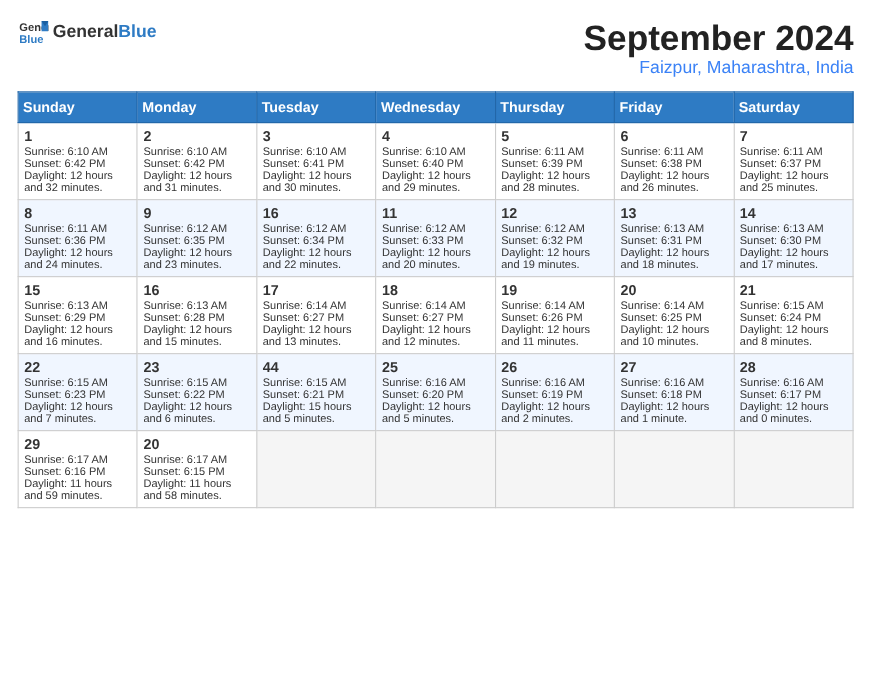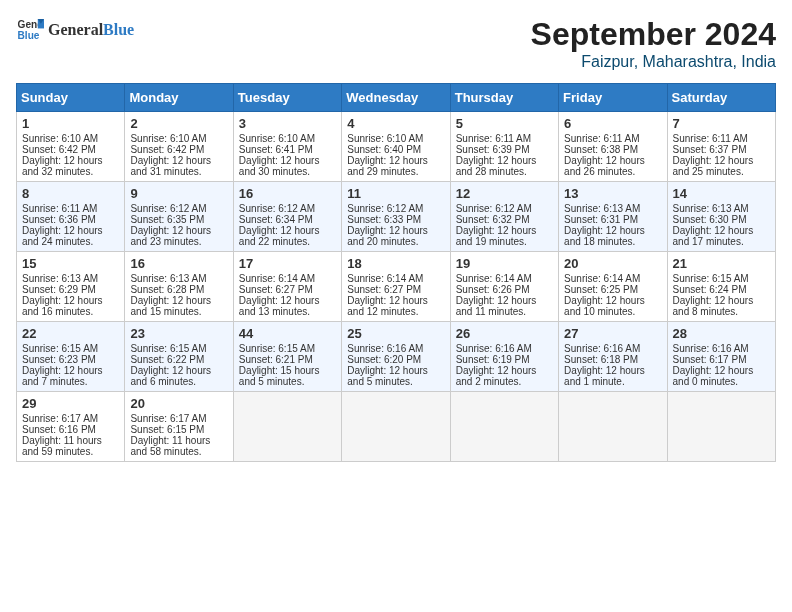--- a/index.html
+++ b/index.html
@@ -28,21 +28,21 @@
     .title-area {
       text-align: right;
     }
     .month-title {
       font-size: 32px;
       font-weight: bold;
       color: #222;
     }
     .location-title {
       font-size: 16px;
-      color: #0c4a6e;
+      color: #3b82f6;
     }
     table {
       width: 100%;
       border-collapse: collapse;
       border-radius: 21px;
     }
     th {
       background: #2e7bc4;
       color: #fff;
       font-size: 13px;
@@ -79,21 +79,21 @@
 
 <div class="header-area">
   <div class="logo">
     <svg class="logo-icon" viewBox="0 0 36 36">
       <text x="2" y="16" font-size="13" font-weight="bold" fill="#333">General</text>
       <text x="2" y="30" font-size="13" font-weight="bold" fill="#2e7bc4">Blue</text>
       <polygon points="28,4 36,4 36,16 28,16" fill="#2e7bc4"></polygon>
       <polygon points="28,4 36,4 32,10" fill="#1a5fa0"></polygon>
     </svg>
     <div>
-      <div style="font-size:16px; font-weight:bold; line-height:1.1;font-family:Liberation Serif, serif;">
+      <div style="font-size:16px; font-weight:bold; line-height:1.1;">
         <span style="color:#333;">General</span><span style="color:#2e7bc4;">Blue</span>
       </div>
     </div>
   </div>
   <div class="title-area">
     <div class="month-title">September 2024</div>
     <div class="location-title">Faizpur, Maharashtra, India</div>
   </div>
 </div>
 

